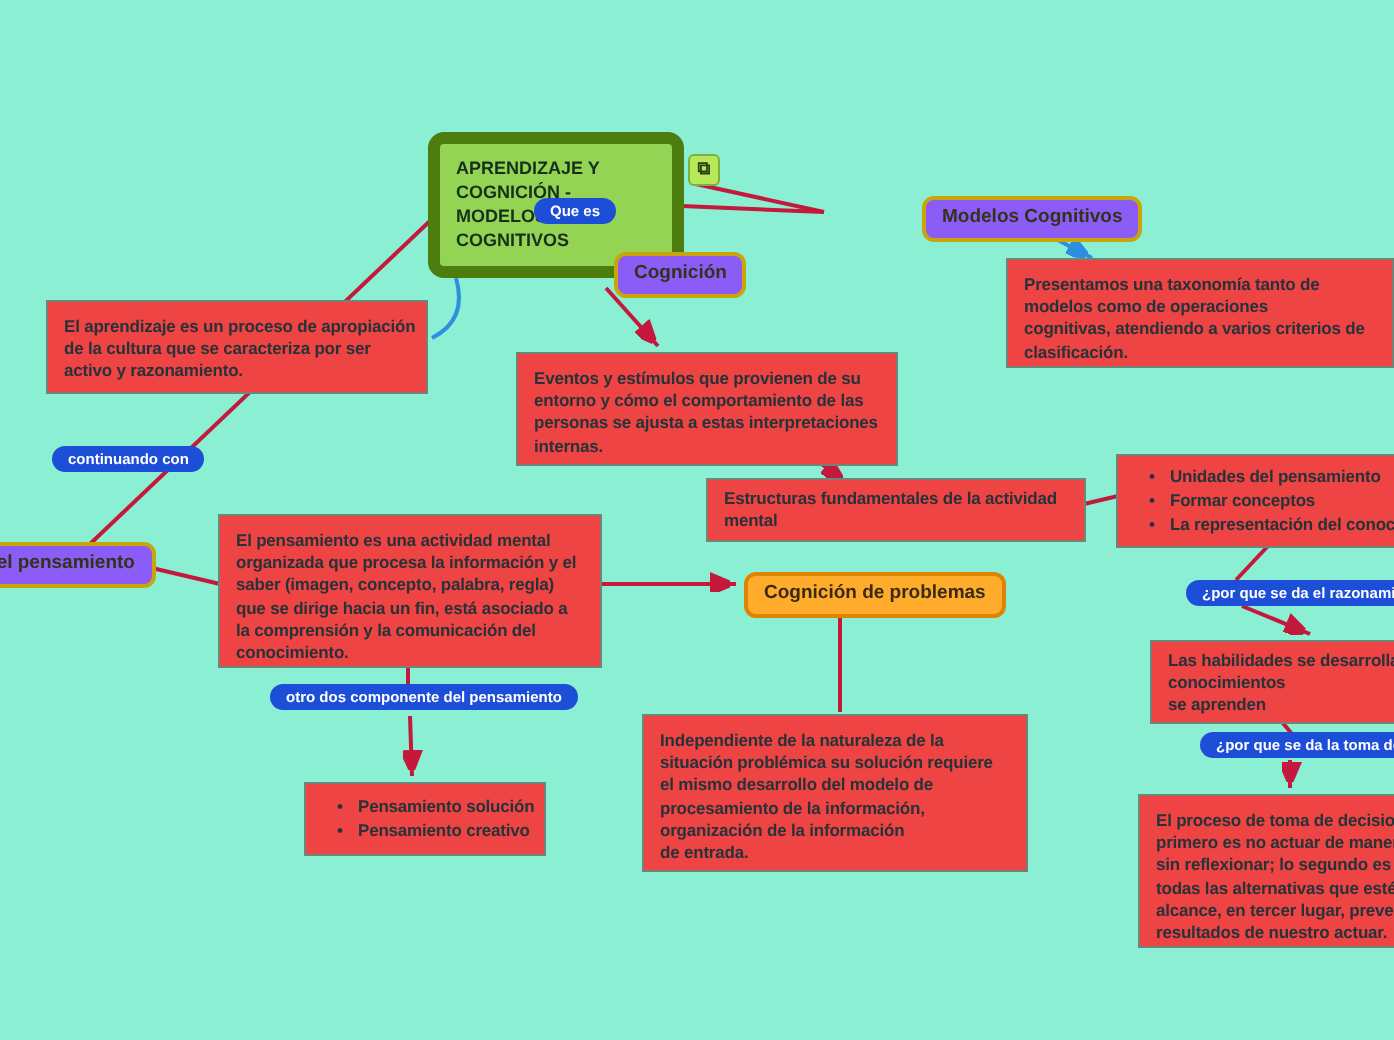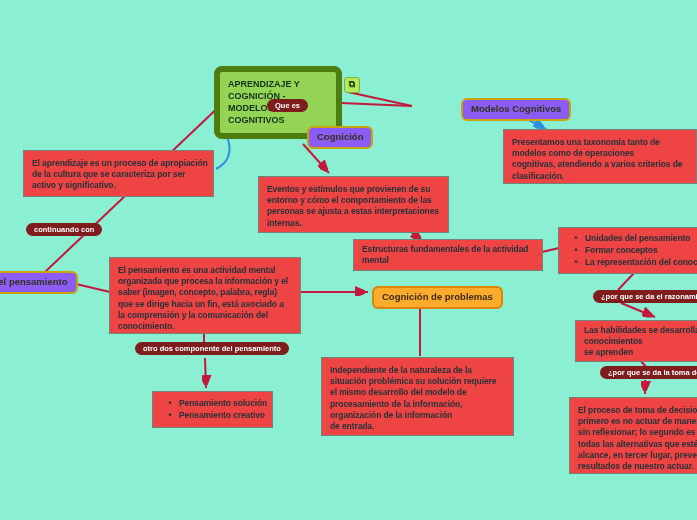--- a/index.html
+++ b/index.html
@@ -27,21 +27,21 @@
     position:absolute;width:14px;height:14px;background:#B4EA5A;
     border:1px solid #7FAE3A;border-radius:3px;z-index:2;
     font-size:9px;line-height:13px;text-align:center;color:#2b3d14;font-weight:bold;
   }
   .tbox{
     background:#ef4444;border:1.5px solid #6E8578;border-radius:0;
     padding:7px 8px;font-size:8.5px;font-weight:bold;color:#273239;
     line-height:1.32;white-space:pre;overflow:hidden;letter-spacing:-0.1px;
   }
   .rlabel{
-    background:#7f1d1d;border-radius:7px;color:#fff;
+    background:#1d4ed8;border-radius:7px;color:#fff;
     padding:2.5px 8px;font-size:7.5px;font-weight:bold;white-space:nowrap;
     overflow:hidden;line-height:1.1;
   }
   .blist{display:flex;flex-direction:column;justify-content:center;gap:1px;}
   .brow{display:flex;}
   .brow .dot{width:18px;text-align:center;flex:0 0 18px;}
   .brow .btxt{white-space:nowrap;}
 </style>
 </head>
 <body>
@@ -93,21 +93,21 @@
   <div class="rlabel" style="left:593px;top:290px;width:140px;">¿por que se da el razonamiento?</div>
   <div class="rlabel" style="left:600px;top:366px;width:150px;">¿por que se da la toma de decisiones?</div>
 
   <div class="node topic" style="left:269px;top:126px;margin-left:38px;">Cognición</div>
   <div class="node topic" style="left:461px;top:98px;">Modelos Cognitivos</div>
   <div class="node topic" style="left:-18px;top:271px;width:96px;">del pensamiento</div>
   <div class="node topic orange" style="left:372px;top:286px;">Cognición de problemas</div>
 
   <div class="tbox" style="left:23px;top:150px;width:191px;height:47px;">El aprendizaje es un proceso de apropiación
 de la cultura que se caracteriza por ser
-activo y significativo.</div>
+activo y razonamiento.</div>
   <div class="tbox" style="left:258px;top:176px;width:191px;height:57px;">Eventos y estímulos que provienen de su
 entorno y cómo el comportamiento de las
 personas se ajusta a estas interpretaciones
 internas.</div>
   <div class="tbox" style="left:353px;top:239px;width:190px;height:32px;padding-top:4px;">Estructuras fundamentales de la actividad
 mental</div>
   <div class="tbox" style="left:109px;top:257px;width:192px;height:77px;">El pensamiento es una actividad mental
 organizada que procesa la información y el
 saber (imagen, concepto, palabra, regla)
 que se dirige hacia un fin, está asociado a

